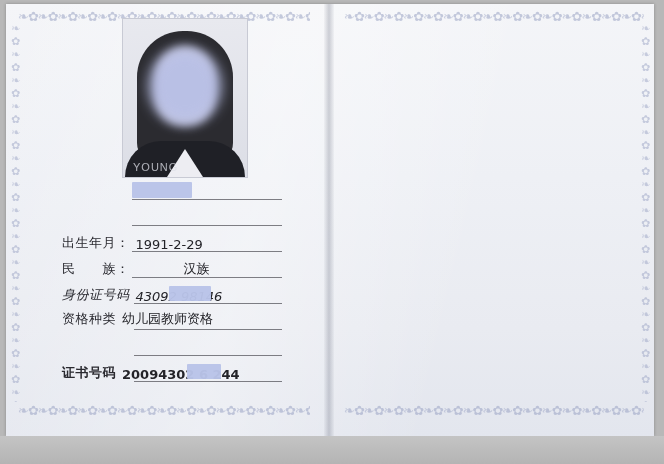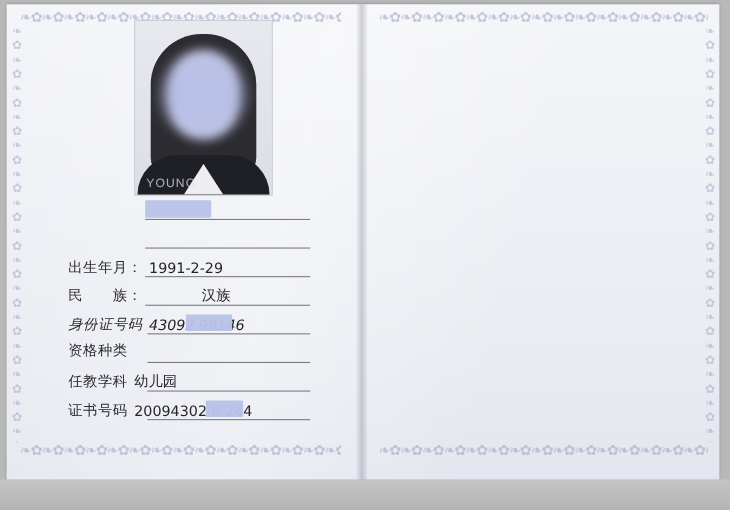--- a/index.html
+++ b/index.html
@@ -225,30 +225,27 @@
 
     <div class="field" style="top:278px;font-style:italic;">
       <span class="field-label">身份证号码</span>
       <span class="field-value">43092        98146</span>
     </div>
     <div class="field-line" style="top:299px; width:148px; left:128px;"></div>
     <div class="redact" style="left:163px; top:282px; width:42px; height:15px;"></div>
 
     <div class="field" style="top:304px;align-items:center;">
       <span class="field-label">资格种类</span>
+      <span class="field-value">幼儿园教师资格</span>
     </div>
     <div class="field-line" style="top:325px; width:148px; left:128px;"></div>
 
-    <div class="field" style="top:330px;">
-      <span class="field-label">任教学科</span>
-      <span class="field-value">幼儿园</span>
-    </div>
     <div class="field-line" style="top:351px; width:148px; left:128px;"></div>
 
-    <div class="field" style="top:356px;">
+    <div class="field" style="top:356px;font-weight:bold;">
       <span class="field-label">证书号码</span>
       <span class="field-value">20094302 6        244</span>
     </div>
     <div class="field-line" style="top:377px; width:148px; left:128px;"></div>
     <div class="redact" style="left:181px; top:360px; width:34px; height:15px;"></div>
 
   </div>
 
   <div class="page-right">
 

